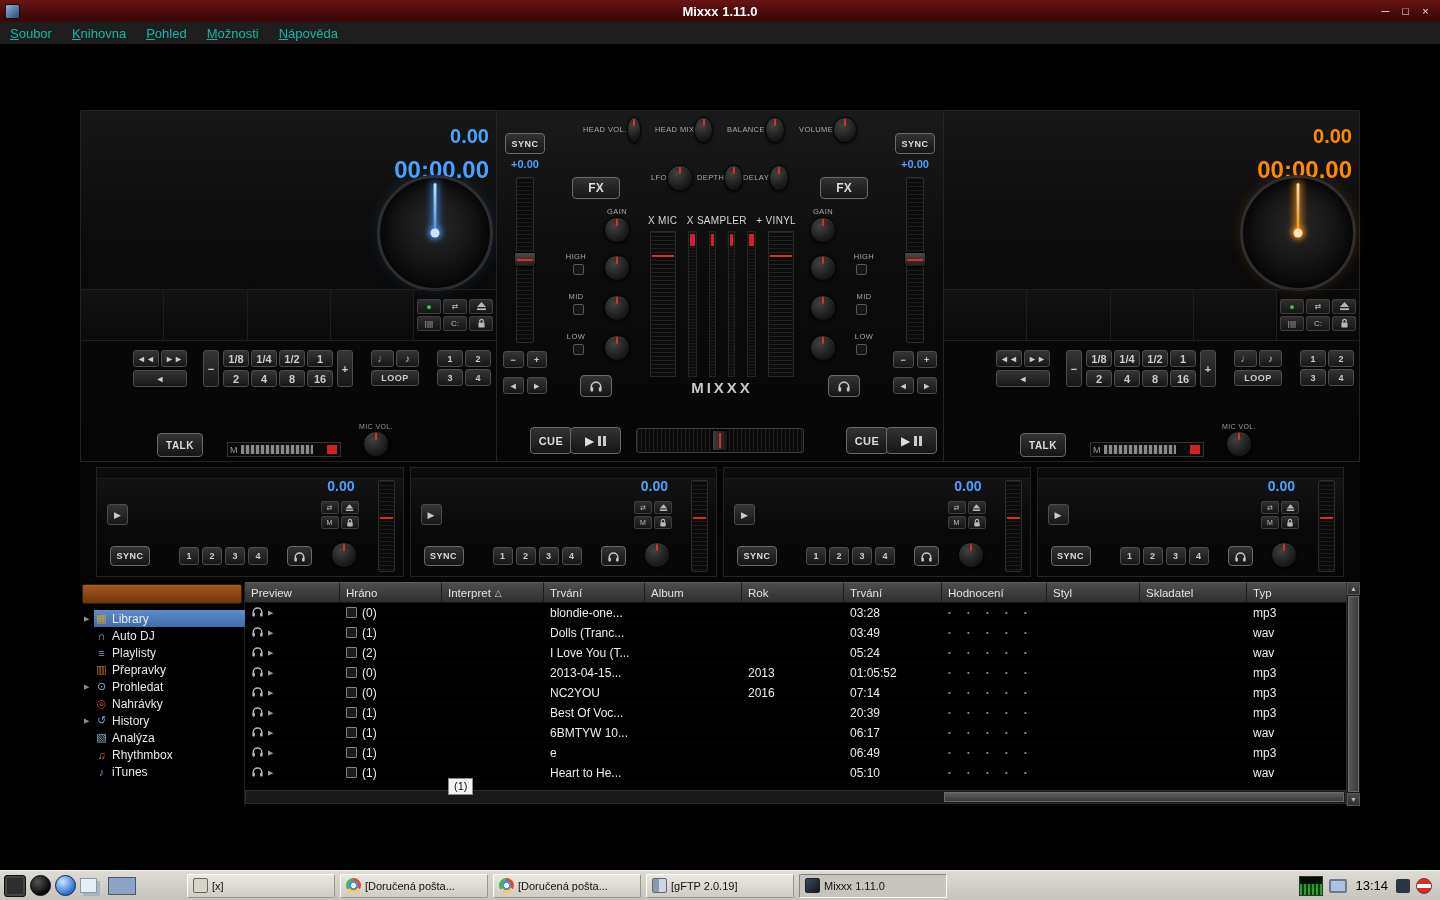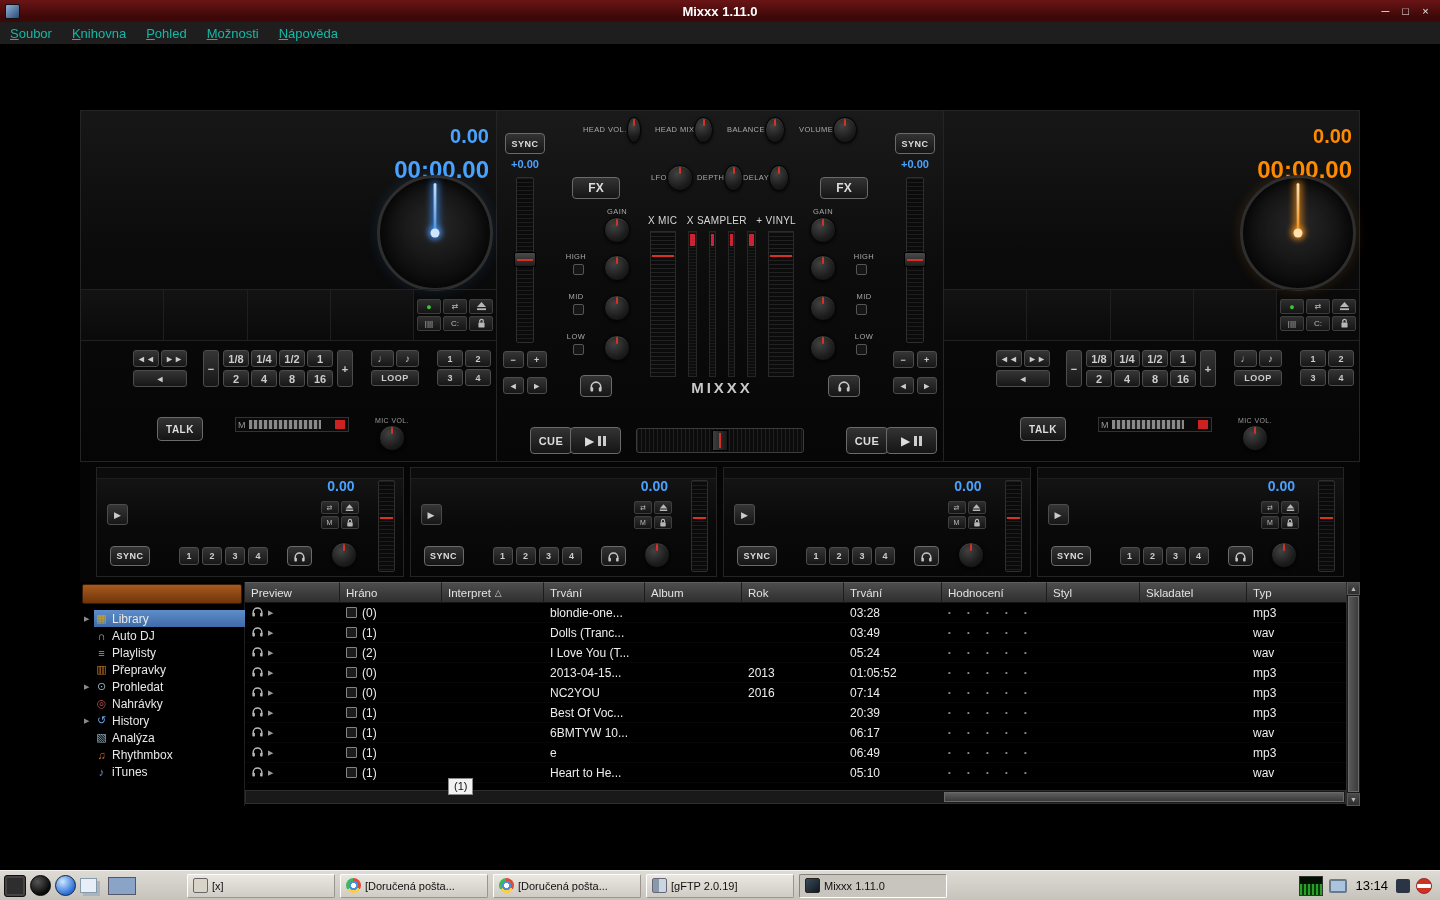--- a/index.html
+++ b/index.html
@@ -68,21 +68,21 @@
   .bg-row{display:flex;gap:2px;margin-bottom:3px;}
   .bcell{width:26px;height:17px;font-size:11px;}
   .noteloop{position:absolute;left:290px;top:3px;width:48px;}
   .w23{width:23px;height:17px;font-size:10px;}
   .loopbtn{width:48px;height:16px;font-size:9px;letter-spacing:.5px;}
   .hotcues{position:absolute;left:356px;top:3px;width:56px;display:flex;flex-wrap:wrap;gap:2px;}
   .hcell{width:26px;height:17px;}
 
   .btn{background:linear-gradient(#333,#151515);border:1px solid #6a6a6a;border-radius:4px;color:#ddd;
     display:flex;align-items:center;justify-content:center;font-weight:bold;}
-  .mic-row{position:absolute;left:76px;top:306px;width:330px;height:40px;display:flex;align-items:flex-start;gap:8px;}
+  .mic-row{position:absolute;left:76px;top:306px;width:330px;height:40px;display:flex;align-items:flex-end;}
   .talk{width:46px;height:24px;font-size:10px;letter-spacing:.5px;}
   .mic-meter{margin-left:24px;width:114px;height:15px;background:#0a0a0a;border:1px solid #333;position:relative;}
   .mlab{position:absolute;left:2px;top:2px;color:#999;font-size:9px;}
   .mic-fill{position:absolute;left:13px;top:2px;bottom:2px;width:72px;
     background:repeating-linear-gradient(90deg,#8a8a8a 0 3px,#222 3px 5px);}
   .mic-red{position:absolute;right:3px;top:2px;bottom:2px;width:10px;background:#c22;}
   .mic-kg{margin-left:18px;display:flex;flex-direction:column;align-items:center;}
   .tiny-label{font-size:7px;color:#999;letter-spacing:.4px;margin-bottom:1px;}
 
   .knob{width:26px;height:26px;border-radius:50%;

